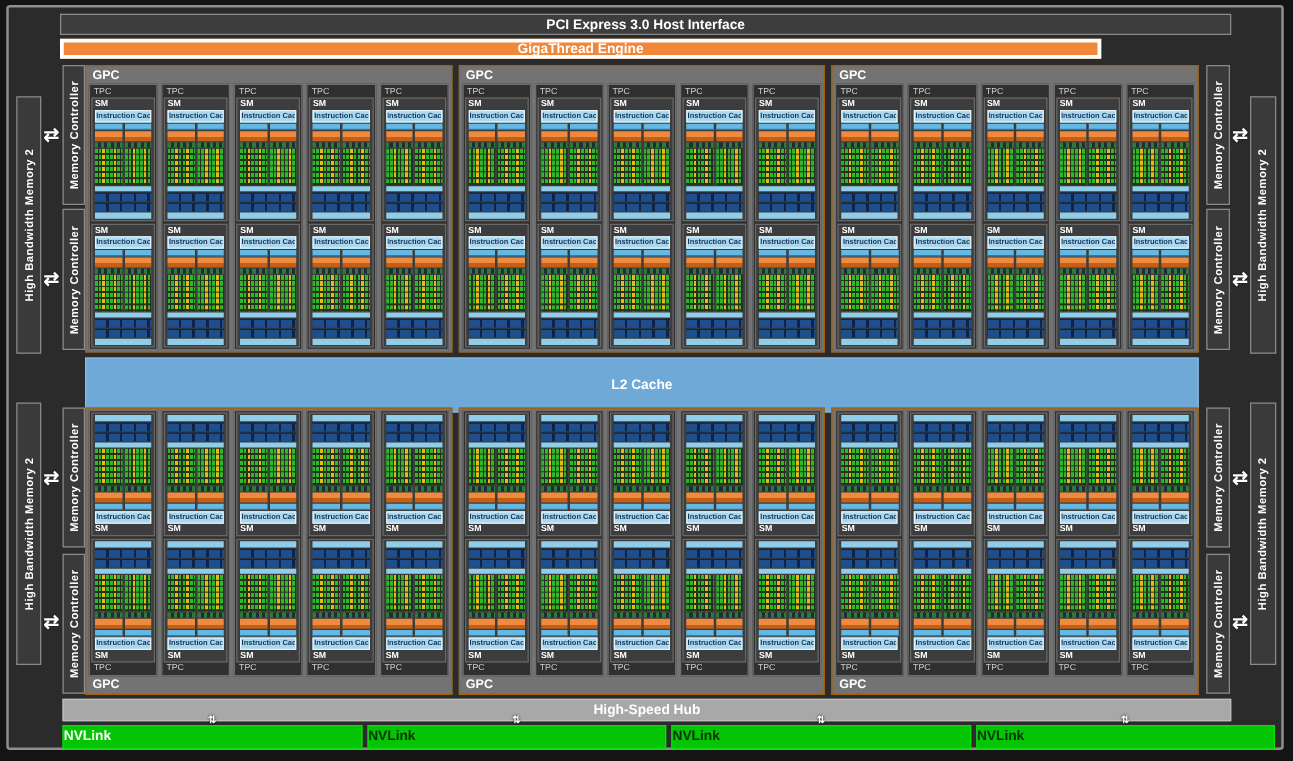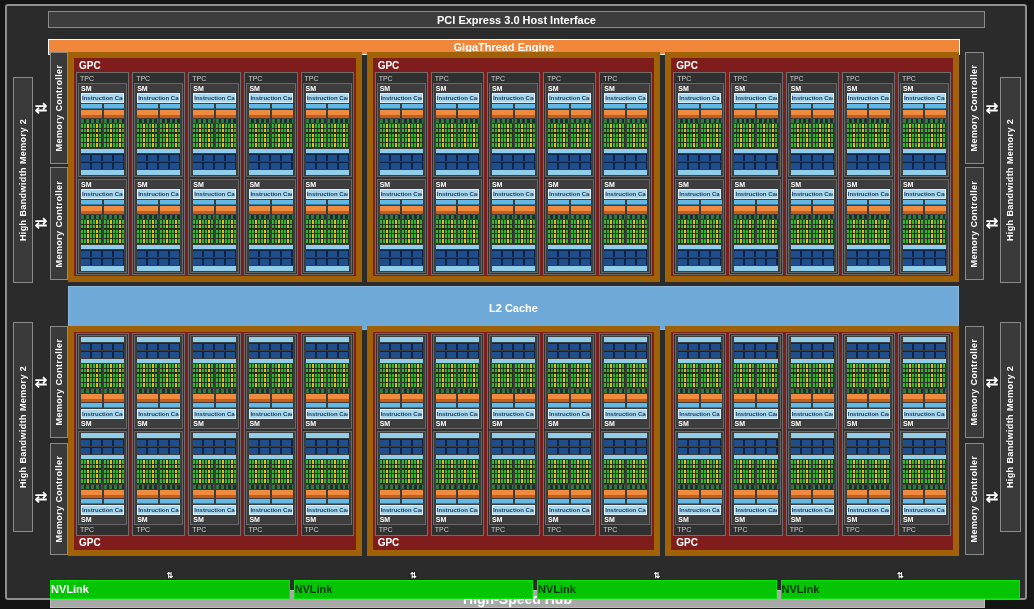--- a/index.html
+++ b/index.html
@@ -6,27 +6,27 @@
   .stage{position:relative;width:1034px;height:609px;background:#141414;
          font-family:"Liberation Sans",sans-serif;overflow:hidden;}
   .frame{position:absolute;left:5px;top:4px;width:1018px;height:592px;
          border:2px solid #8f8f8f;border-radius:3px;background:#2b2b2b;}
   .abs{position:absolute;box-sizing:border-box;}
   .cbar{display:flex;align-items:center;justify-content:center;
         font-weight:bold;color:#fff;}
   
   .pci{left:48px;top:11px;width:937px;height:17px;background:#3d3d3d;
        border:1px solid #8a8a8a;font-size:11px;}
-  .giga{left:48px;top:39px;width:912px;height:16px;background:var(--orange);
-        border:1px solid #ffffff;font-size:11px;}
+  .giga{left:48px;top:31px;width:833px;height:16px;background:var(--orange);
+        border:3px solid #ffffff;font-size:11px;}
   
   .l2{left:68px;top:286px;width:891px;height:44px;background:var(--l2blue);
       border:1px solid #8cb8de;font-size:11px;}
-  .hub{left:50px;top:590px;width:935px;height:18px;background:#a8a8a8;
-       border:1px solid #bdbdbd;font-size:14px;}
+  .hub{left:50px;top:559px;width:935px;height:18px;background:#a8a8a8;
+       border:1px solid #bdbdbd;font-size:11px;}
   .nvrow{left:50px;top:580px;width:970px;height:19px;display:flex;gap:4px;}
   .nvl{flex:1;position:relative;background:var(--nvgreen);border:1px solid #05e005;
        box-sizing:border-box;}
   .nvl-label{display:block;font-weight:bold;font-size:11px;
              line-height:16px;}
   .updn{position:absolute;top:-9px;left:50%;transform:translateX(-50%);
         font-size:8px;font-weight:bold;color:#fff;text-shadow:0 0 2px #000;line-height:8px;}
   
   .sidebox{background:#3a3a3a;border:1px solid #8a8a8a;display:flex;
            align-items:center;justify-content:center;}
@@ -36,22 +36,22 @@
   .mc-a{top:52px;height:112px;} .mc-b{top:167px;height:113px;}
   .mc-c{top:326px;height:112px;} .mc-d{top:443px;height:112px;}
   .hbml{left:13px;width:20px;} .hbmr{left:1000px;width:21px;}
   .hbm-t{top:77px;height:206px;} .hbm-b{top:322px;height:210px;}
   .arr{position:absolute;transform:translate(-50%,-50%);color:#fff;
        font-size:15px;font-weight:bold;text-shadow:0 0 1px #000;}
   
   .gpc-row{display:flex;gap:5px;}
   .gpc-row.top{left:68px;top:52px;width:891px;height:230px;}
   .gpc-row.bottom{left:68px;top:326px;width:891px;height:230px;}
-  .gpc{flex:1;display:flex;flex-direction:column;background:#7f1d1d;
-       border:6px solid #a16207;padding:1px 2px;min-width:0;}
+  .gpc{flex:1;display:flex;flex-direction:column;background:#737373;
+       border:1px solid #a16207;padding:1px 2px;min-width:0;}
   .gpc-label{height:13px;line-height:13px;color:#fff;font-weight:bold;
              font-size:10px;padding-left:3px;}
   .tpc-row{flex:1;display:flex;gap:3px;min-height:0;}
   .tpc{flex:1;display:flex;flex-direction:column;background:#303030;
        border:1px solid #6e6e6e;padding:1px;min-width:0;}
   .tpc-label{height:9px;line-height:9px;color:#cfcfcf;font-size:7px;padding-left:2px;}
   .sms{flex:1;display:flex;flex-direction:column;gap:2px;min-height:0;}
   .sm{flex:1;display:flex;flex-direction:column;gap:1px;background:#3d3d3d;
       border:1px solid #686868;padding:1px 2px;min-height:0;}
   .sm-label{height:7px;line-height:7px;color:#fff;font-weight:bold;font-size:7px;}

